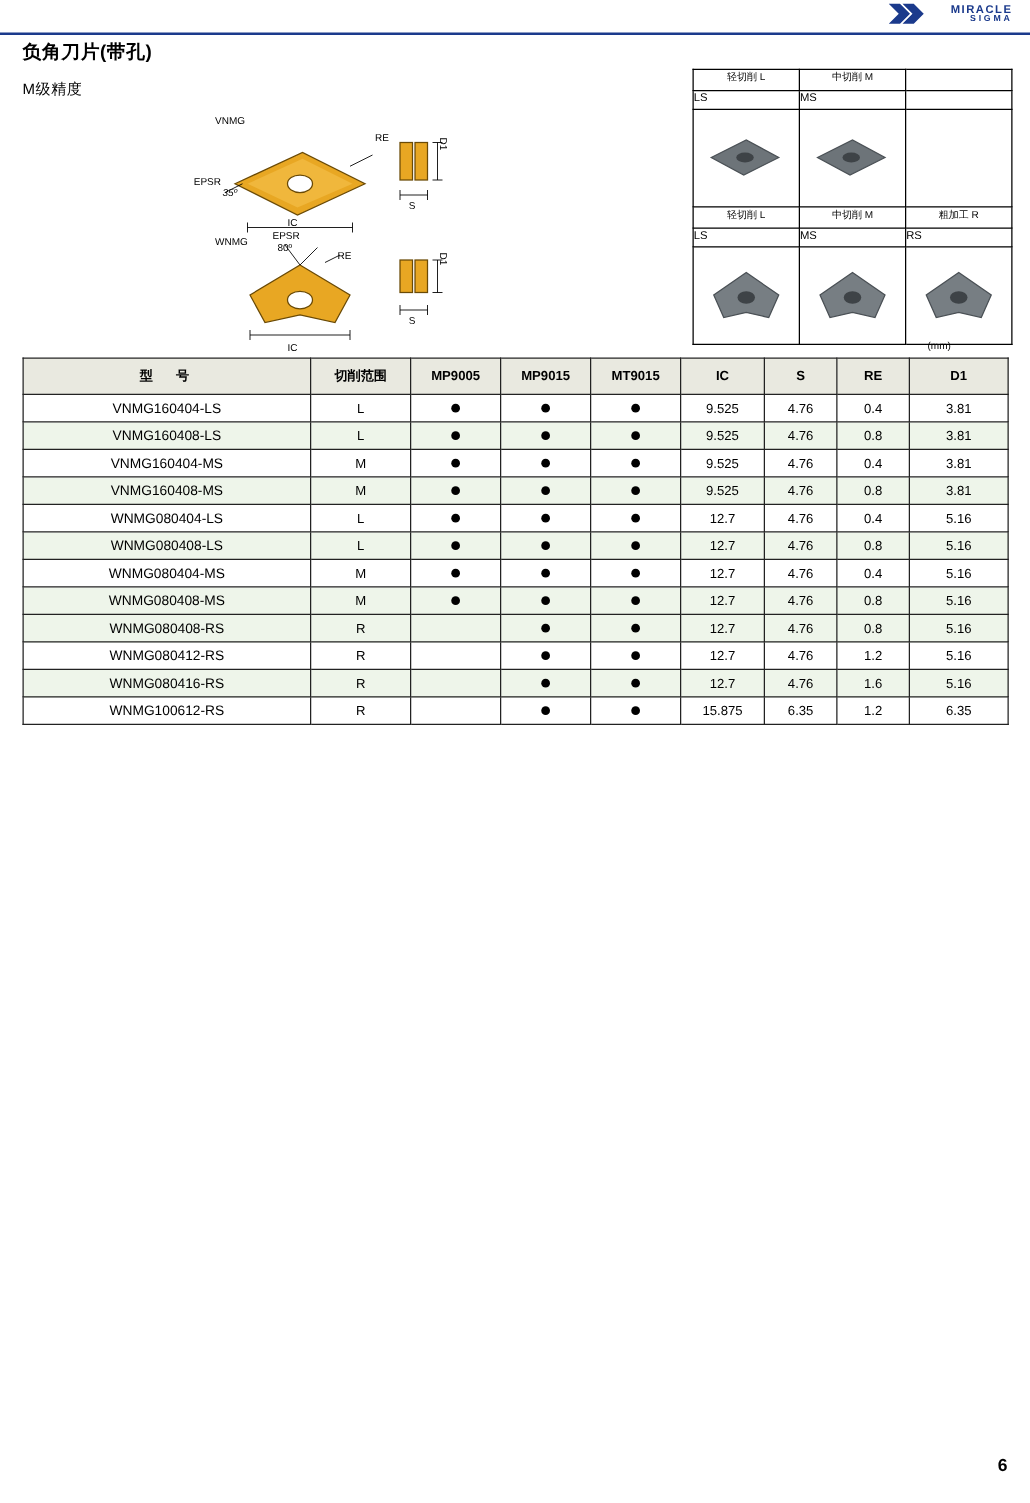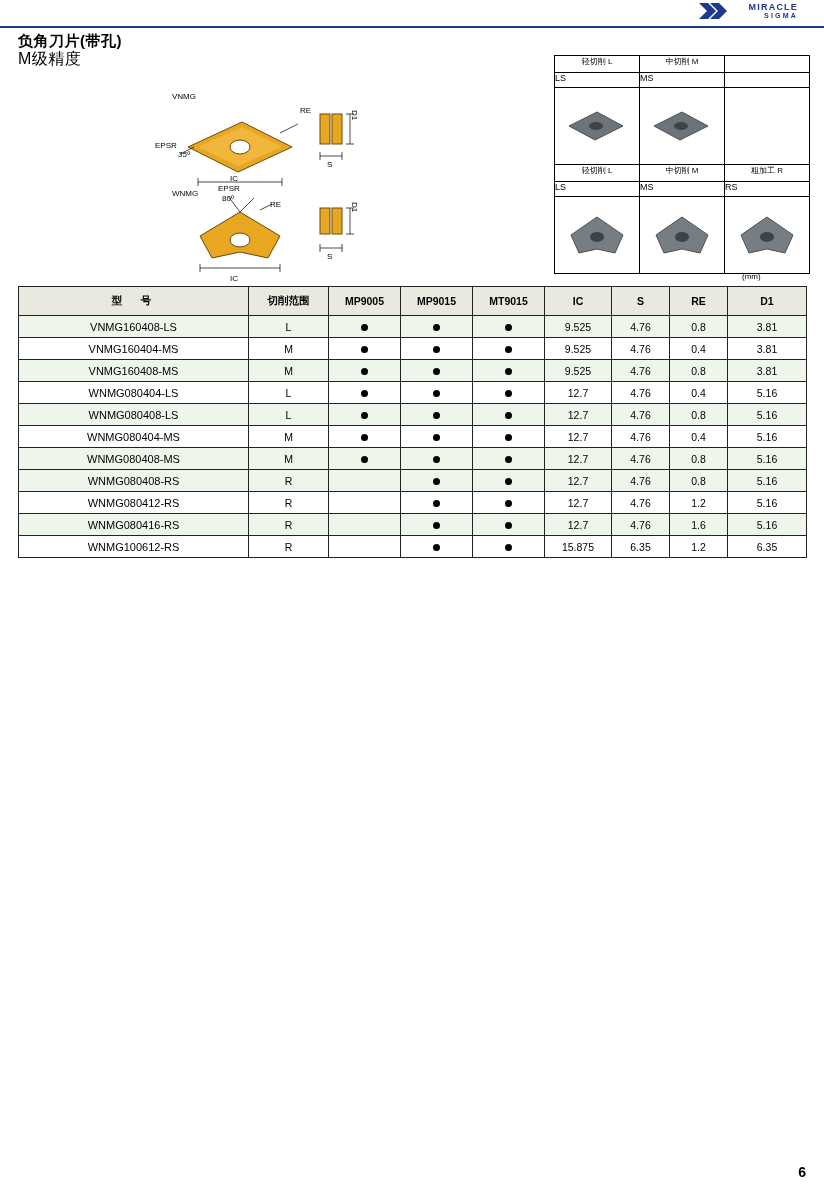--- a/index.html
+++ b/index.html
@@ -19,21 +19,21 @@
   
   .header-bar {
     position: absolute;
     top: 0; left: 0;
     width: 824px;
     height: 26px;
     border-bottom: 2px solid #1b3a8c;
   }
   .logo {
     position: absolute;
-    right: 26px;
+    right: 14px;
     top: 1px;
     display: flex;
     align-items: flex-start;
     gap: 20px;
   }
   .logo-mark {
     width: 30px;
     height: 20px;
   }
   .logo-text {
@@ -61,22 +61,22 @@
     position: absolute;
     left: 18px;
     top: 32px;
     font-size: 15px;
     font-weight: bold;
     letter-spacing: 0.5px;
   }
   .title-sub {
     position: absolute;
     left: 18px;
-    top: 49px;
-    font-size: 16px;
+    top: 63px;
+    font-size: 12px;
     letter-spacing: 0.5px;
   }
 
   
   .diagram {
     position: absolute;
     left: 160px;
     top: 84px;
     width: 360px;
     height: 200px;
@@ -340,20 +340,31 @@
       <th>MP9005</th>
       <th>MP9015</th>
       <th>MT9015</th>
       <th>IC</th>
       <th>S</th>
       <th>RE</th>
       <th>D1</th>
     </tr>
   </thead>
   <tbody id="spec-body">
+      <tr>
+        <td class="col-model">VNMG160404-LS</td>
+        <td>L</td>
+        <td><span class="dot"></span></td>
+        <td><span class="dot"></span></td>
+        <td><span class="dot"></span></td>
+        <td>9.525</td>
+        <td>4.76</td>
+        <td>0.4</td>
+        <td>3.81</td>
+      </tr>
       <tr class="row-alt">
         <td class="col-model">VNMG160408-LS</td>
         <td>L</td>
         <td><span class="dot"></span></td>
         <td><span class="dot"></span></td>
         <td><span class="dot"></span></td>
         <td>9.525</td>
         <td>4.76</td>
         <td>0.8</td>
         <td>3.81</td>

